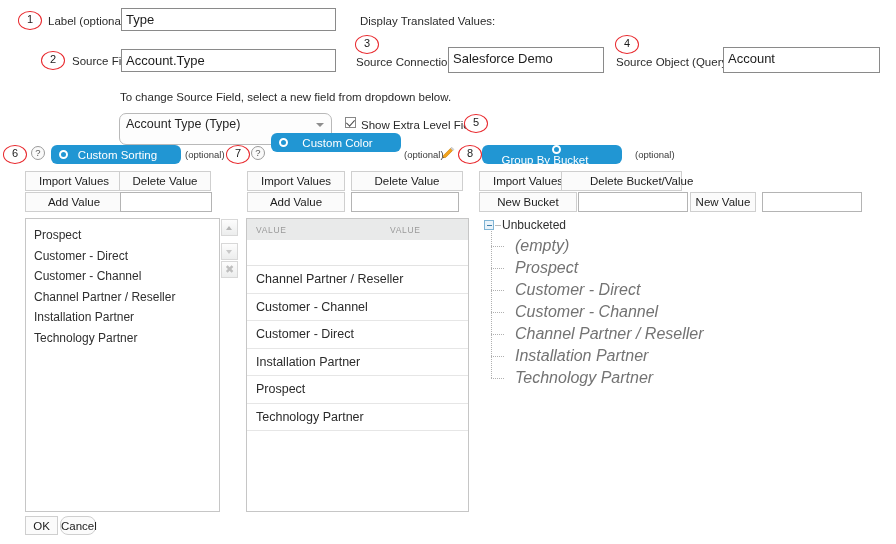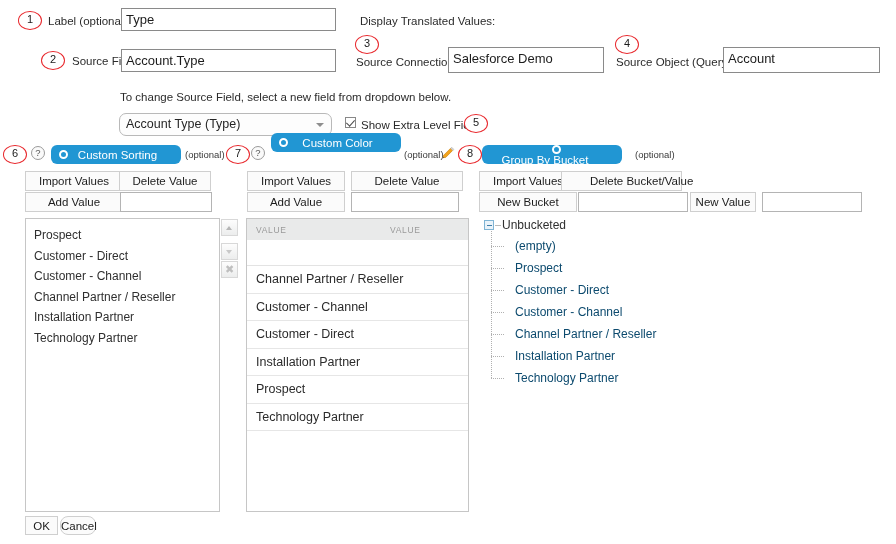--- a/index.html
+++ b/index.html
@@ -301,24 +301,25 @@
   .tree-kids::before {
     content: "";
     position: absolute;
     left: 0; top: -4px; bottom: 11px;
     border-left: 1px dotted #b0b0b0;
   }
   .tree-item {
     position: relative;
     height: 22px;
     line-height: 22px;
-    font-size: 12px;
-    color: #0c4a6e;
+    font-size: 16px;
+    color: #737373;
     padding-left: 24px;
     white-space: nowrap;
+    font-style: italic;
   }
   .tree-item::before {
     content: "";
     position: absolute;
     left: 0; top: 11px;
     width: 13px; height: 0;
     border-top: 1px dotted #b0b0b0;
   }
 </style>
 </head>
@@ -347,21 +348,21 @@
 <div class="badge" style="left:355px;top:35px;">3</div>
 <div class="lbl" style="left:356px;top:55px;">Source Connection</div>
 <div class="tbox" style="left:448px;top:47px;width:156px;height:26px;">Salesforce Demo</div>
 
 <div class="badge" style="left:615px;top:35px;">4</div>
 <div class="lbl" style="left:616px;top:55px;">Source Object (Query)</div>
 <div class="tbox" style="left:723px;top:47px;width:157px;height:26px;">Account</div>
 
 <div class="lbl" style="left:120px;top:90px;font-size:11.5px;">To change Source Field, select a new field from dropdown below.</div>
 
-<div class="combo" style="left:119px;top:113px;width:213px;height:23px;border-radius:7px;">
+<div class="combo" style="left:119px;top:113px;width:213px;height:32px;border-radius:7px;">
   <span>Account Type (Type)</span>
   <span class="caret"></span>
 </div>
 
 <div class="chk-box" style="left:345px;top:117px;"></div>
 <div class="lbl" style="left:361px;top:118px;">Show Extra Level Fields</div>
 <div class="badge" style="left:464px;top:114px;">5</div>
 
 <div class="badge" style="left:3px;top:145px;">6</div>
 <div class="help" style="left:31px;top:146px;">?</div>

